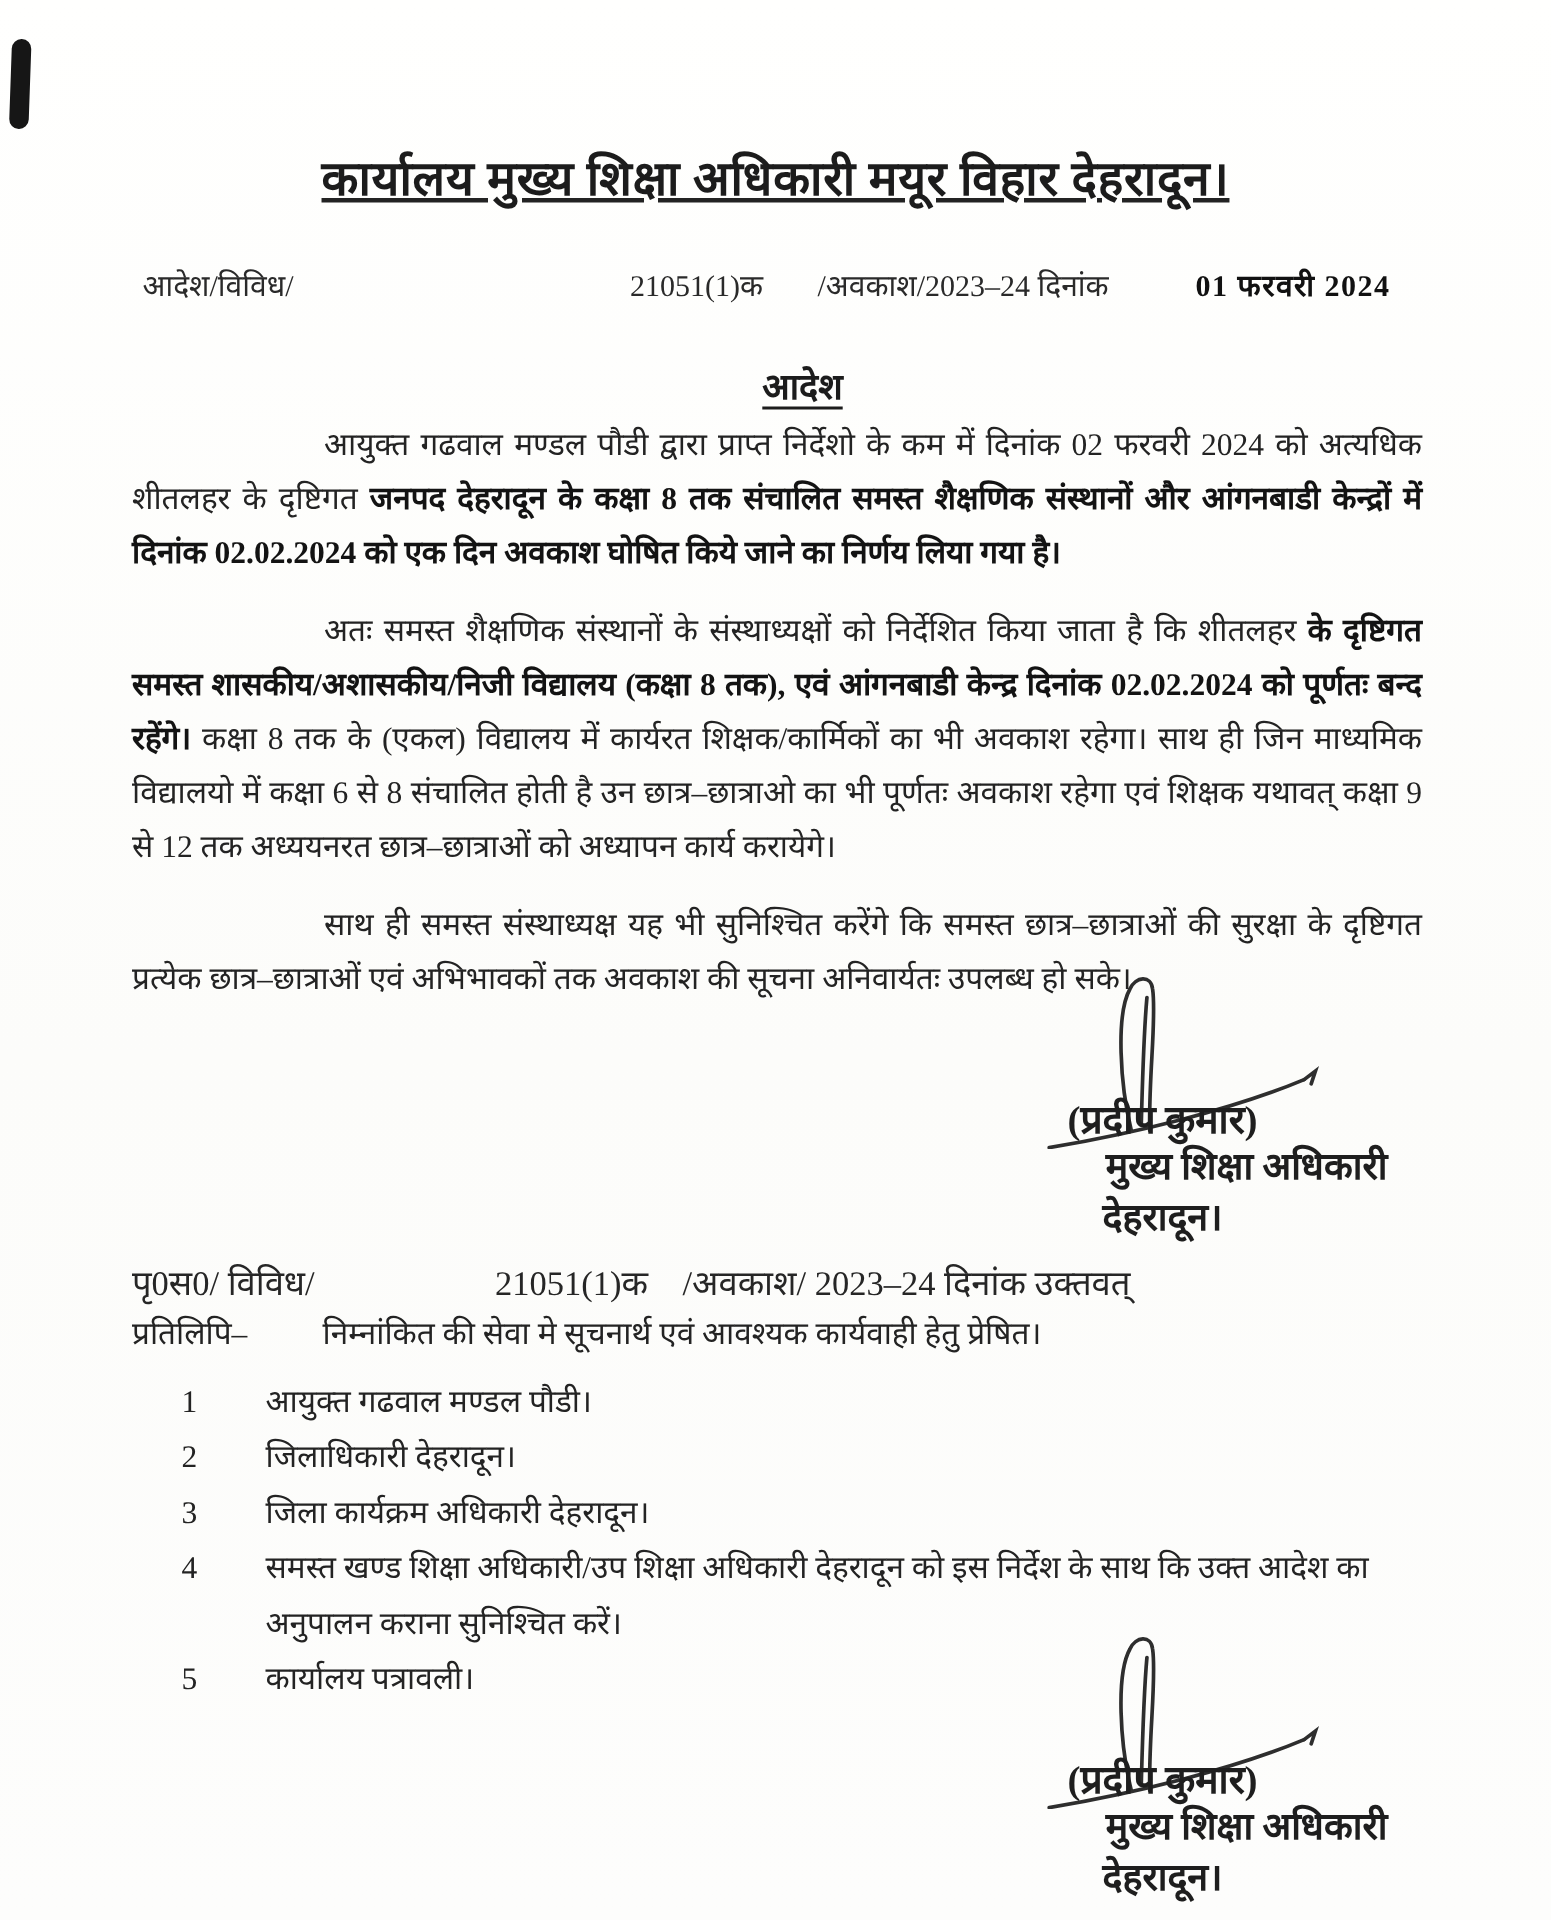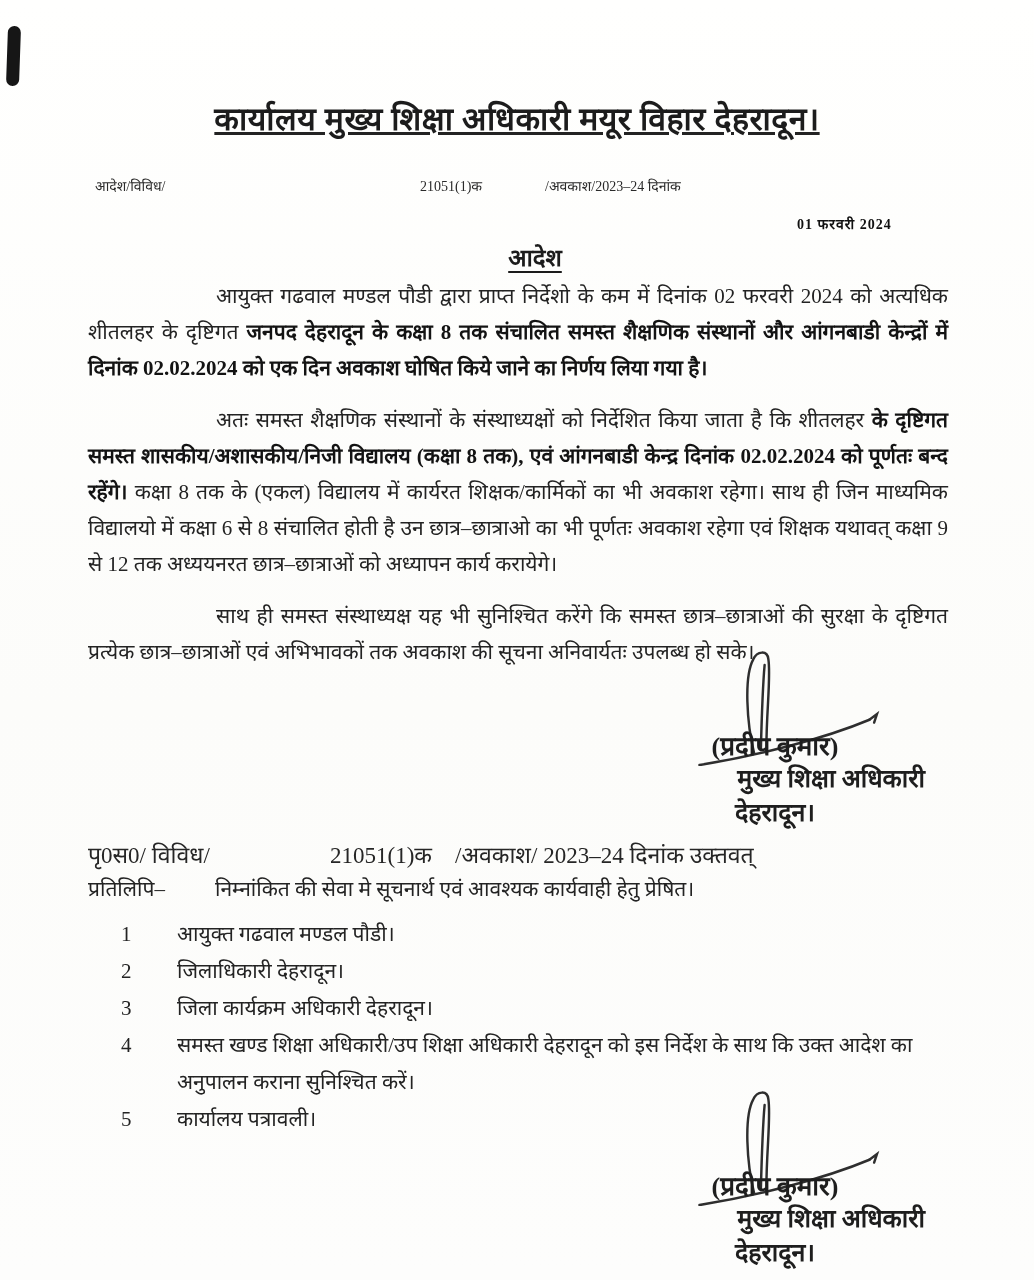--- a/index.html
+++ b/index.html
@@ -18,25 +18,25 @@
     width:13px; height:60px;
     background:#161616; border-radius:7px;
     transform:rotate(2deg);
   }
   .title {
     margin:0; padding-top:96px;
     text-align:center;
     font-size:32px; font-weight:600;
     letter-spacing:.5px; color:#1c1c1c;
   }
-  .refline { position:absolute; left:0; top:176px; width:100%; height:30px; font-size:14px; color:#2a2a2a;text-align:right; }
+  .refline { position:absolute; left:0; top:176px; width:100%; height:30px; font-size:20px; color:#2a2a2a;text-align:right; }
   .refline .ra { position:absolute; left:95px; }
   .refline .rb { position:absolute; left:420px; }
   .refline .rc { position:absolute; left:545px; }
-  .refline .rd { position:absolute; left:797px; font-weight:700; color:#111; letter-spacing:1px;margin-top:38px; }
+  .refline .rd { position:absolute; left:797px; font-weight:700; color:#111; letter-spacing:1px; }
   .order-heading {
     position:absolute; left:0; top:222px; width:100%;
     margin:18px; text-align:center;
     font-size:24px; font-weight:600; color:#1c1c1c;
     text-decoration:underline; text-underline-offset:5px;
   }
   .body { position:absolute; left:88px; top:262px; width:860px; font-size:21px; line-height:36px; text-align:justify; }
   .body p { margin:16px 0 10px; text-indent:128px; }
   .body b { font-weight:700; color:#131313; }
   .sig { position:absolute; width:300px; text-align:center; color:#1e1e1e; }

